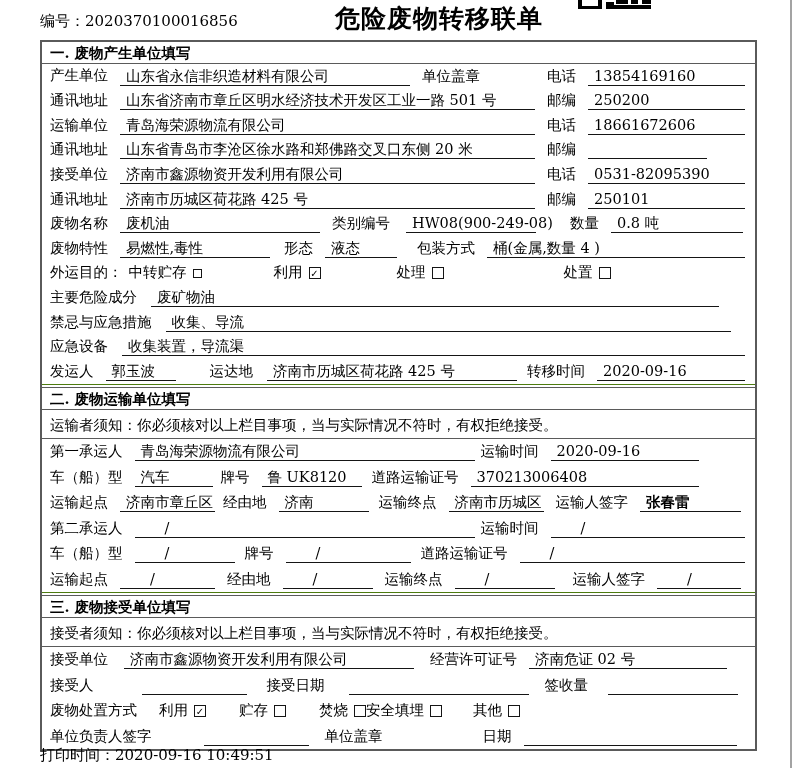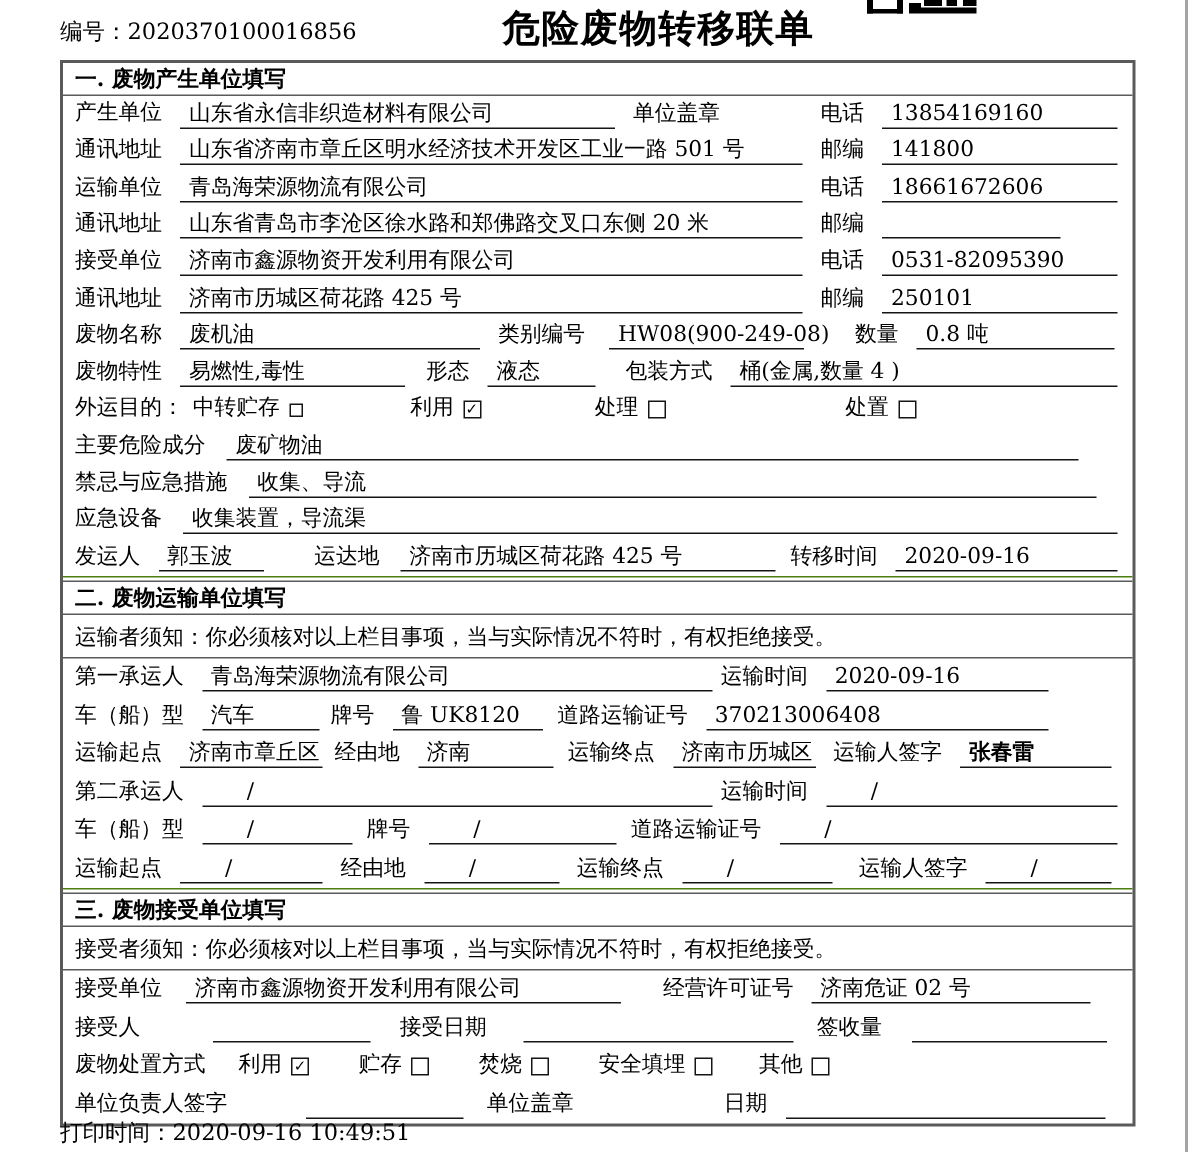--- a/index.html
+++ b/index.html
@@ -81,21 +81,21 @@
       </div>
     </div>
 
     <div class="row">
       <div class="left">
         <span class="lbl" style="margin-right:12px;">通讯地址</span>
         <span class="u grow" style="margin-right:12px;">山东省济南市章丘区明水经济技术开发区工业一路 501 号</span>
       </div>
       <div class="right">
         <span class="lbl" style="margin-right:12px;">邮编</span>
-        <span class="u grow" style="margin-right:2px;">141800</span>
+        <span class="u grow" style="margin-right:2px;">250200</span>
       </div>
     </div>
 
     <div class="row">
       <div class="left">
         <span class="lbl" style="margin-right:12px;">运输单位</span>
         <span class="u grow" style="margin-right:12px;">青岛海荣源物流有限公司</span>
       </div>
       <div class="right">
         <span class="lbl" style="margin-right:12px;">电话</span>
@@ -250,42 +250,42 @@
     </div>
   </div>
 
   <div class="section s3">
     <div class="sec-title">三. 废物接受单位填写</div>
     <div class="notice">接受者须知：你必须核对以上栏目事项，当与实际情况不符时，有权拒绝接受。</div>
 
     <div class="row">
       <span class="lbl" style="margin-right:16px;">接受单位</span>
       <span class="u" style="width:290px;">济南市鑫源物资开发利用有限公司</span>
-      <span class="lbl" style="margin-left:28px;margin-right:12px;text-align:center;">经营许可证号</span>
+      <span class="lbl" style="margin-left:16px;margin-right:12px;text-align:center;">经营许可证号</span>
       <span class="u grow" style="margin-right:20px;">济南危证 02 号</span>
     </div>
 
     <div class="row">
       <span class="lbl">接受人</span>
       <span class="u" style="width:105px;margin-left:48px;"></span>
       <span class="lbl" style="margin-left:20px;margin-right:24px;">接受日期</span>
       <span class="u" style="width:180px;"></span>
       <span class="lbl" style="margin-left:16px;margin-right:20px;">签收量</span>
       <span class="u" style="width:130px;"></span>
     </div>
 
     <div class="row">
       <span class="lbl">废物处置方式</span>
       <span class="lbl" style="margin-left:22px;">利用</span>
       <span class="cb">✓</span>
       <span class="lbl" style="margin-left:33px;">贮存</span>
       <span class="cb"></span>
       <span class="lbl" style="margin-left:33px;">焚烧</span>
       <span class="cb"></span>
-      <span class="lbl" style="margin-left:33px;">安全填埋</span>
+      <span class="lbl" style="">安全填埋</span>
       <span class="cb"></span>
       <span class="lbl" style="margin-left:31px;">其他</span>
       <span class="cb"></span>
     </div>
 
     <div class="row">
       <span class="lbl">单位负责人签字</span>
       <span class="u" style="width:105px;margin-left:52px;"></span>
       <span class="lbl" style="margin-left:16px;">单位盖章</span>
       <span class="lbl" style="margin-left:100px;margin-right:12px;">日期</span>

